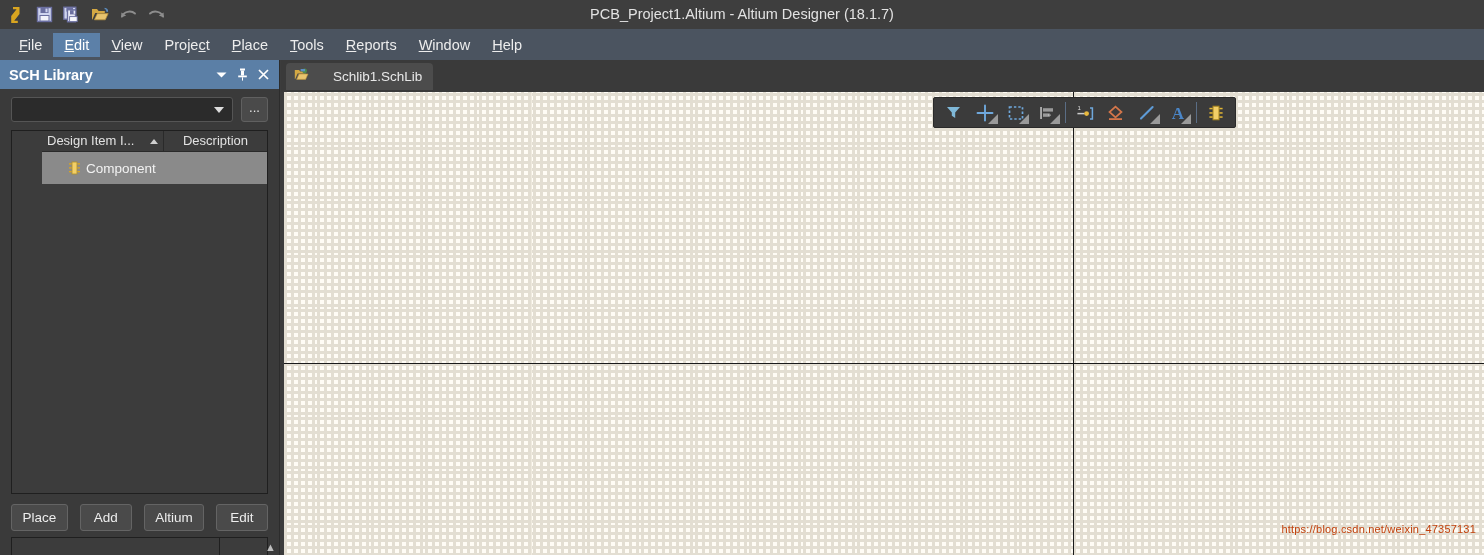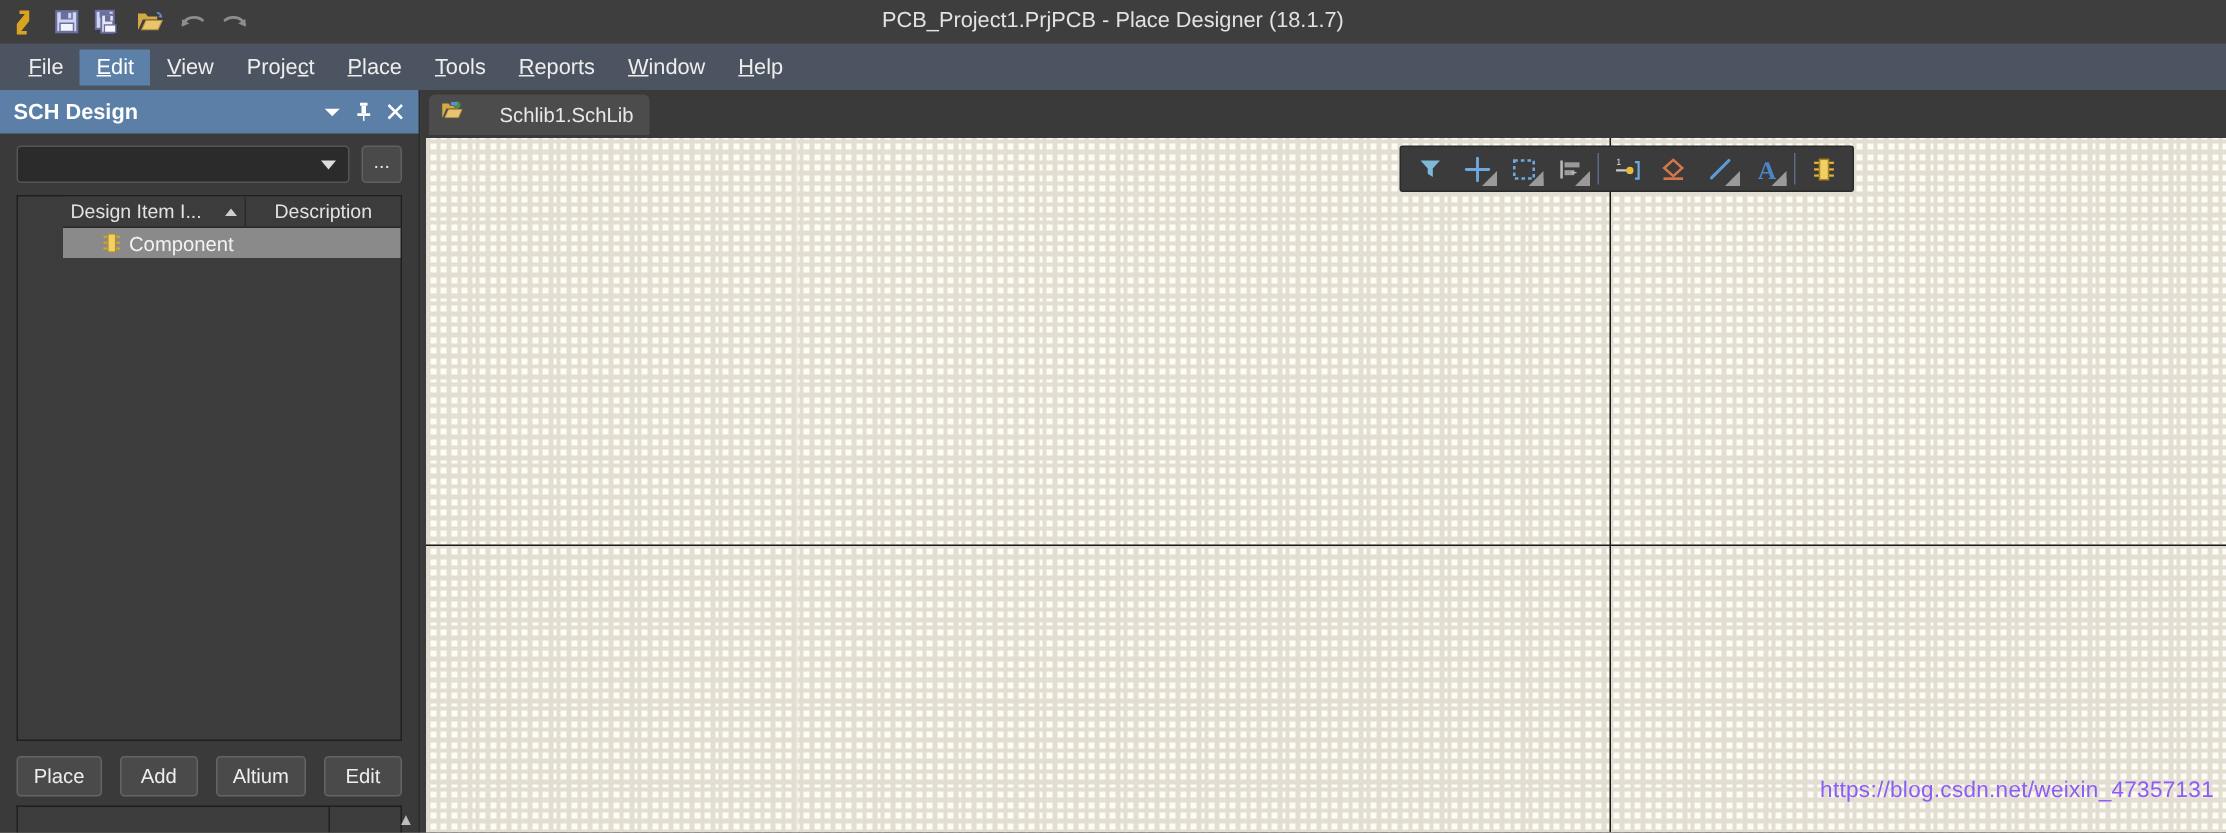--- a/index.html
+++ b/index.html
@@ -153,21 +153,21 @@
   .sort-asc {
     margin-left: auto;
     width: 0; height: 0;
     border-left: 4px solid transparent;
     border-right: 4px solid transparent;
     border-bottom: 5px solid #cfcfcf;
   }
   .list-rows { flex: 1; }
   .list-row {
     display: flex; align-items: center;
-    height: 20px;
+    height: 32px;
     padding-left: 26px;
     background: #8a8a8a;
   }
   .row-icon {
     width: 13px; height: 14px;
     margin-right: 5px;
     position: relative;
     flex: 0 0 auto;
   }
   .row-label {
@@ -267,22 +267,22 @@
     background: #1a1a1a;
   }
   .faint-v {
     position: absolute; top: 0; height: 463px;
     width: 1px;
     background: #efeade;
   }
   .watermark {
     position: absolute;
     right: 8px; bottom: 20px;
-    color: #8b5cf6;
-    font-size: 15px;
+    color: #c2410c;
+    font-size: 11px;
     letter-spacing: 0.2px;
     white-space: nowrap;
   }
 
   
   .float-tb {
     position: absolute;
     left: 933px; top: 97px;
     height: 31px;
     background: #3b3b3b;
@@ -363,39 +363,39 @@
       </div>
 
       <div class="qat-btn">
         <svg width="19" height="17" viewBox="0 0 19 17">
           <path d="M16 10.5 C14.5 5.5 7 4 3 7.5" fill="none" stroke="#8d8d8d" stroke-width="1.9" stroke-linecap="round"></path>
           <path d="M16.8 11.6 L16.6 6.6 L11.8 9.6 Z" fill="#8d8d8d"></path>
         </svg>
       </div>
 
     </div>
-    <div class="title-text">PCB_Project1.PrjPCB - Place Designer (18.1.7)</div>
+    <div class="title-text">PCB_Project1.Altium - Altium Designer (18.1.7)</div>
   </div>
 
   <div class="menubar" id="menubar">
       <div class="menu-item"><u>F</u>ile</div>
       <div class="menu-item active"><u>E</u>dit</div>
       <div class="menu-item"><u>V</u>iew</div>
       <div class="menu-item">Proje<u>c</u>t</div>
       <div class="menu-item"><u>P</u>lace</div>
       <div class="menu-item"><u>T</u>ools</div>
       <div class="menu-item"><u>R</u>eports</div>
       <div class="menu-item"><u>W</u>indow</div>
       <div class="menu-item"><u>H</u>elp</div>
     </div>
 
   <div class="panel">
 
     <div class="panel-title">
-      <div class="panel-title-text">SCH Design</div>
+      <div class="panel-title-text">SCH Library</div>
       <div class="panel-title-btns">
         <div class="ptb">
           <svg width="11" height="8" viewBox="0 0 11 8">
               <path d="M0.5 1.5 L5.5 6.5 L10.5 1.5 Z" fill="#ffffff"></path>
             </svg>
         </div>
         <div class="ptb">
           <svg width="11" height="13" viewBox="0 0 11 13">
             <rect x="3" y="0.5" width="5" height="2" fill="#ffffff"></rect>
             <rect x="4" y="2.5" width="3" height="5" fill="#ffffff"></rect>

